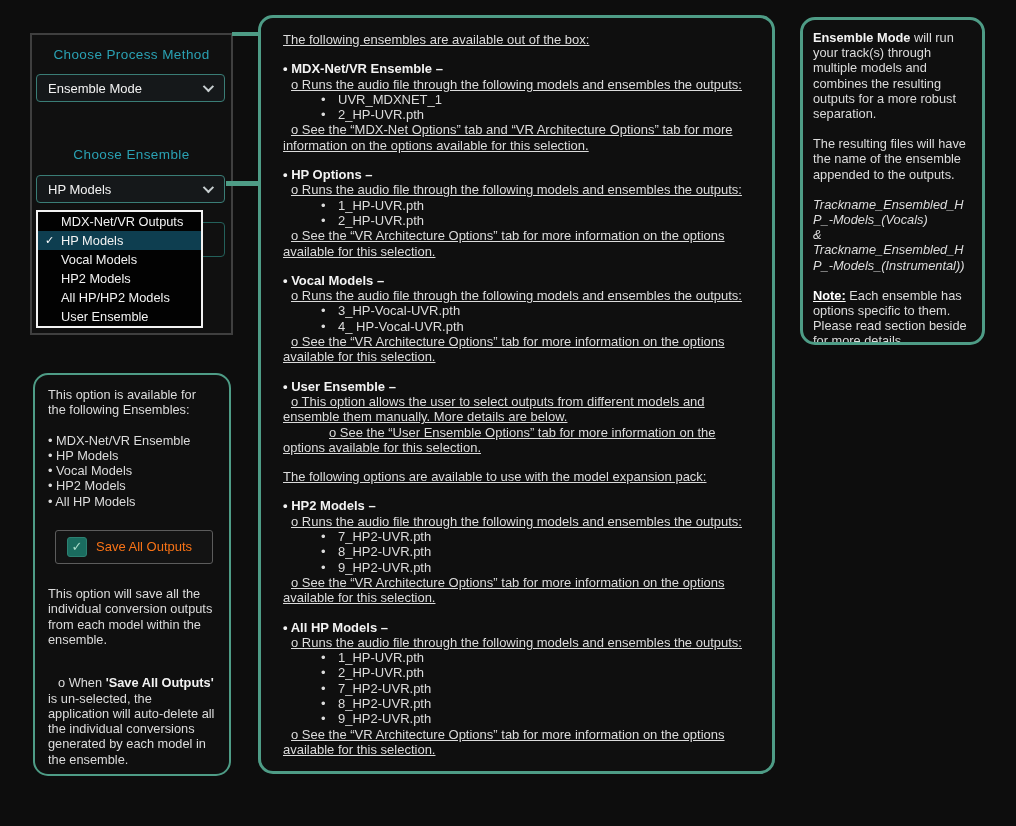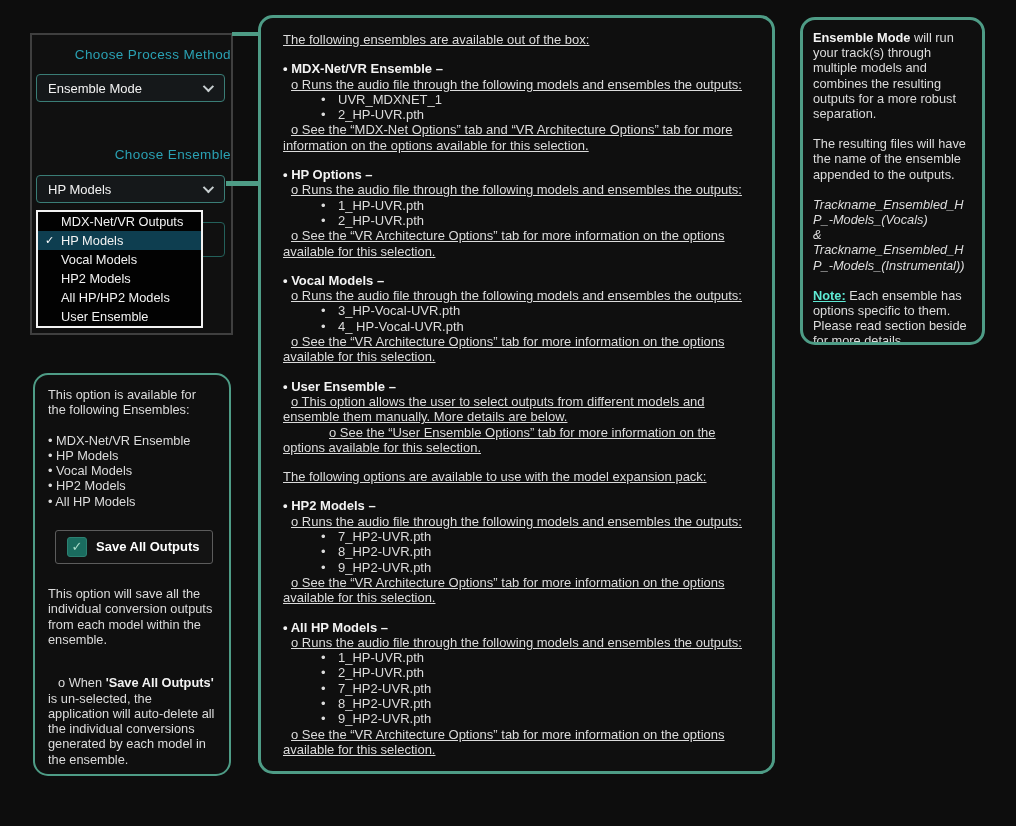--- a/index.html
+++ b/index.html
@@ -7,21 +7,21 @@
   .page {
     position:relative; width:1016px; height:826px; background:#0d0d0d;
     font-family:"Liberation Sans", sans-serif; color:#dcdcdc; overflow:hidden;
   }
   
   .process-panel {
     position:absolute; left:30px; top:33px; width:203px; height:302px;
     border:2px solid #3f3f3f; background:#101010;
   }
   .teal-label {
-    position:absolute; left:0; right:0; text-align:right;
+    position:absolute; left:0; right:0; text-align:center;
     color:#2aa1b3; font-size:13.5px; letter-spacing:.4px;
   }
   .combo {
     position:absolute; left:4px; width:189px; height:28px;
     border:1px solid #3a7d76; border-radius:4px; background:#15181a;
     display:flex; align-items:center; padding:0 11px; cursor:default;
   }
   .combo .combo-value { color:#f2f2f2; font-size:13px; flex:1; }
   .chev {
     width:8px; height:8px; border-right:2px solid #c8cfd1; border-bottom:2px solid #c8cfd1;
@@ -52,40 +52,40 @@
     font-size:12.8px; line-height:15.3px; border-width:2px; }
   .bl-list { margin-top:15px; }
   .checkbox-wrap {
     margin:21px 0 0 7px; width:158px; height:34px; border:1px solid #5c5c5c; border-radius:3px;
     background:#131313; display:flex; align-items:center; cursor:default;
   }
   .checkbox-box {
     width:20px; height:20px; margin-left:11px; background:#1a6c5f; border:1px solid #2d8172;
     border-radius:3px; color:#a9dcca; font-size:13px; display:flex; align-items:center; justify-content:center;
   }
-  .checkbox-label { margin-left:9px; font-size:13px; color:#ffffff; white-space:nowrap;font-weight:bold; }
+  .checkbox-label { margin-left:9px; font-size:13px; color:#f97316; white-space:nowrap; }
   .bl-p2 { margin-top:22px; }
   .bl-p3 { margin-top:28px; text-indent:10px; }
   
   .center-panel { left:258px; top:15px; width:517px; height:759px; padding:14px 22px;
     font-size:13px; line-height:15.3px; }
   .heading { text-decoration:underline; margin-top:14px; }
   .heading:first-child { margin-top:0; }
   .sec-title { font-weight:bold; color:#f3f3f3; margin-top:14px; }
   .o-line { text-indent:8px;text-decoration:underline; }
   .model-line { position:relative; padding-left:55px; }
   .m-bullet { position:absolute; left:38px; }
   
   .right-panel { left:800px; top:17px; width:185px; height:328px; padding:10px 10px;
     font-size:12.8px; line-height:15.2px; }
   .rp-block { margin-top:15px; overflow-wrap:break-word; }
   .rp-block:first-child { margin-top:0; }
   .fn-lines { font-style:italic; }
   b.white { color:#f3f3f3; }
-  .note-label { font-weight:bold; text-decoration:underline; color:#5eead4; }
+  .note-label { font-weight:bold; text-decoration:underline; color:#ffffff; }
 </style>
 </head>
 <body>
 
 <div class="page">
 
   <div class="process-panel">
     <div class="teal-label" style="top:12px">Choose Process Method</div>
     <div class="combo" style="top:39px">
       <span class="combo-value">Ensemble Mode</span>

